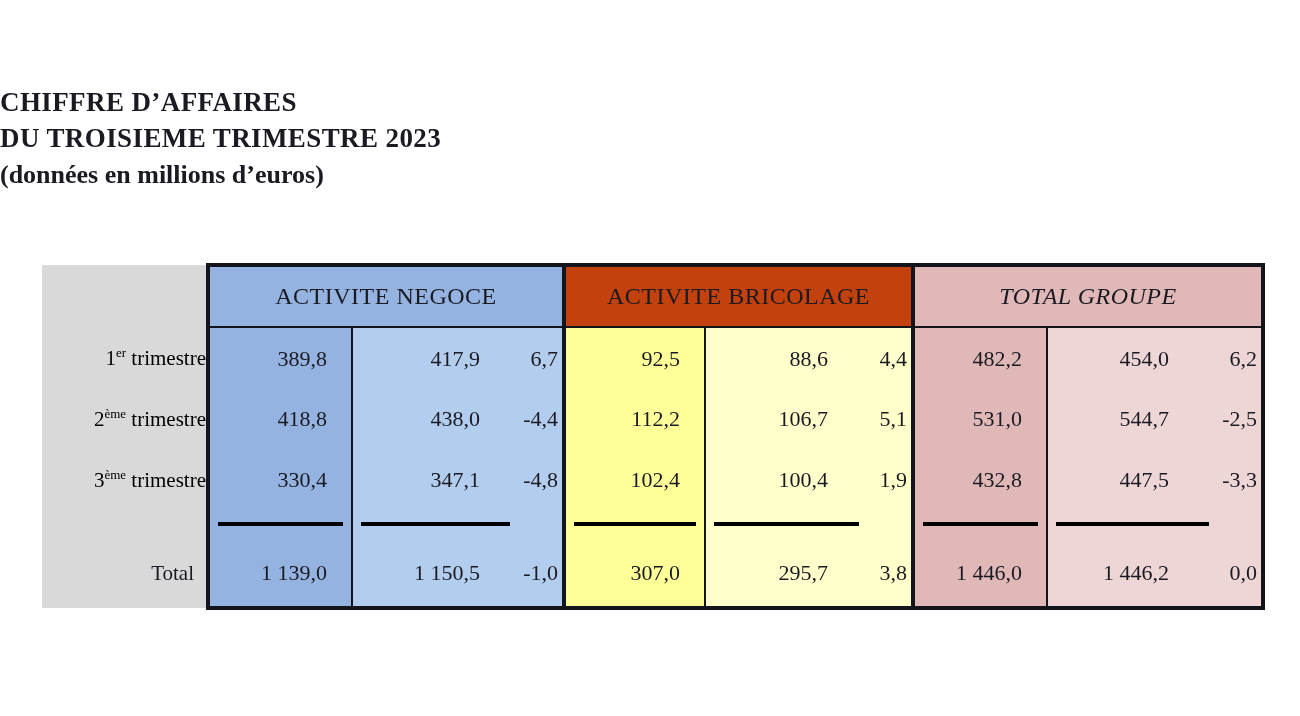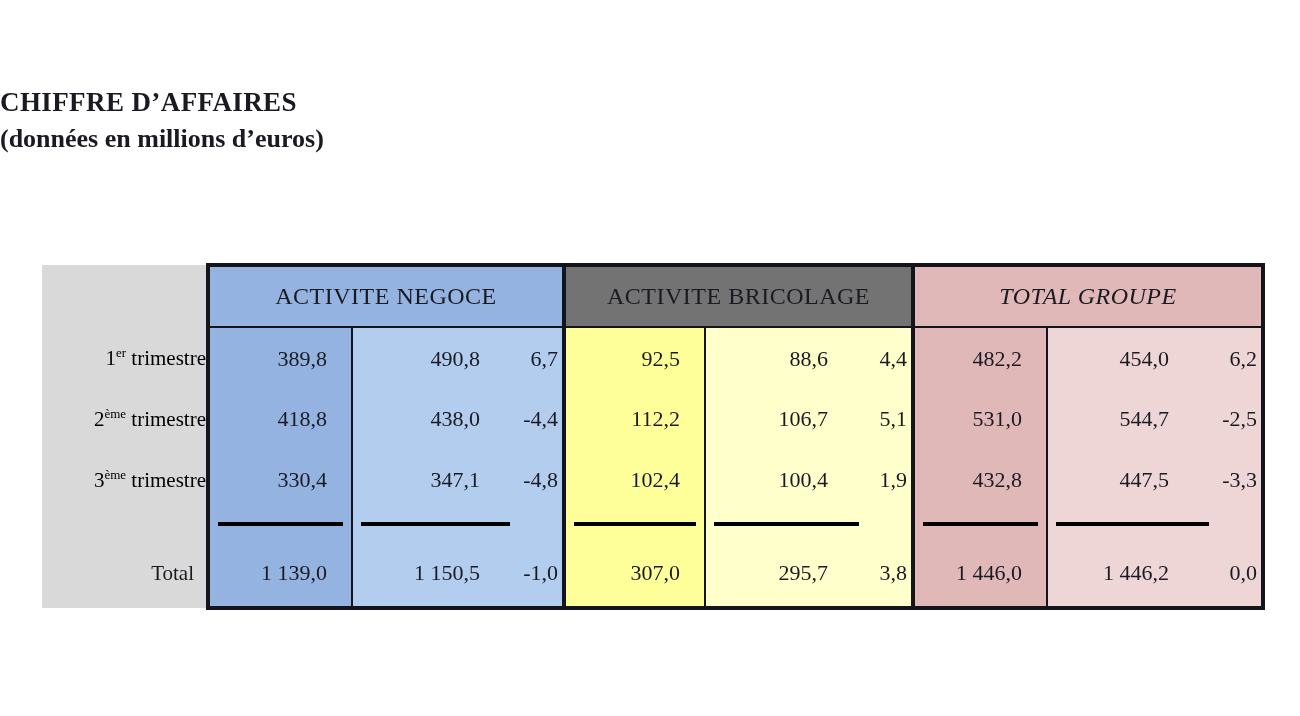--- a/index.html
+++ b/index.html
@@ -103,21 +103,21 @@
   
   .grp {
     font-weight: bold;
     font-size: 24px;
     text-align: center;
     letter-spacing: 0.5px;
     white-space: nowrap;
     height: 48px;
   }
   .grp-negoce    { background: #95b3e0; }
-  .grp-bricolage { background: #737373; }
+  .grp-bricolage { background: #c2410c; }
   .grp-total     { background: #e0b8b8; font-style: italic; }
 
   
   .sub {
     height: 44px;
     white-space: nowrap;
   }
   .sub-y23 {
     font-weight: bold;
     font-size: 22px;
@@ -206,20 +206,21 @@
   .bd-t-thick { border-top: 4px solid #14141c; }
   .bd-b-thick { border-bottom: 4px solid #14141c; }
   .bd-l-thin  { border-left: 2px solid #14141c; }
   .bd-b-thin  { border-bottom: 2px solid #14141c; }
 </style>
 </head>
 <body>
 
 <div id="title-block">
   <div class="t-line1">CHIFFRE D’AFFAIRES</div>
+  <div class="t-line2">DU TROISIEME TRIMESTRE 2023</div>
   <div class="t-line3">(données en millions d’euros)</div>
 </div>
 
 <div id="table-wrap">
 <table class="cx">
   <colgroup>
     <col class="c-label">
         <col class="c-n23">
         <col class="c-n22">
         <col class="c-nev">
@@ -236,21 +237,21 @@
     <td class="stub"></td>
     <td class="grp grp-negoce bd-l-thick bd-t-thick bd-b-thin" colspan="3">ACTIVITE NEGOCE</td>
     <td class="grp grp-bricolage bd-l-thick bd-t-thick bd-b-thin" colspan="3">ACTIVITE BRICOLAGE</td>
     <td class="grp grp-total bd-l-thick bd-t-thick bd-b-thin bd-r-thick" colspan="3">TOTAL GROUPE</td>
   </tr>
 
 
   <tr>
     <td class="stub-label"><span>1</span><sup>er</sup><span> trimestre</span></td>
     <td class="d d-23 bg-n-dark bd-l-thick">389,8</td>
-    <td class="d d-22 bg-n-light bd-l-thin">490,8</td>
+    <td class="d d-22 bg-n-light bd-l-thin">417,9</td>
     <td class="d d-ev bg-n-light">6,7</td>
     <td class="d d-23 bg-b-dark bd-l-thick">92,5</td>
     <td class="d d-22 bg-b-light bd-l-thin">88,6</td>
     <td class="d d-ev bg-b-light">4,4</td>
     <td class="d d-23 bg-t-dark bd-l-thick">482,2</td>
     <td class="d d-22 bg-t-light bd-l-thin">454,0</td>
     <td class="d d-ev bg-t-light bd-r-thick">6,2</td>
   </tr>
 
   <tr>

